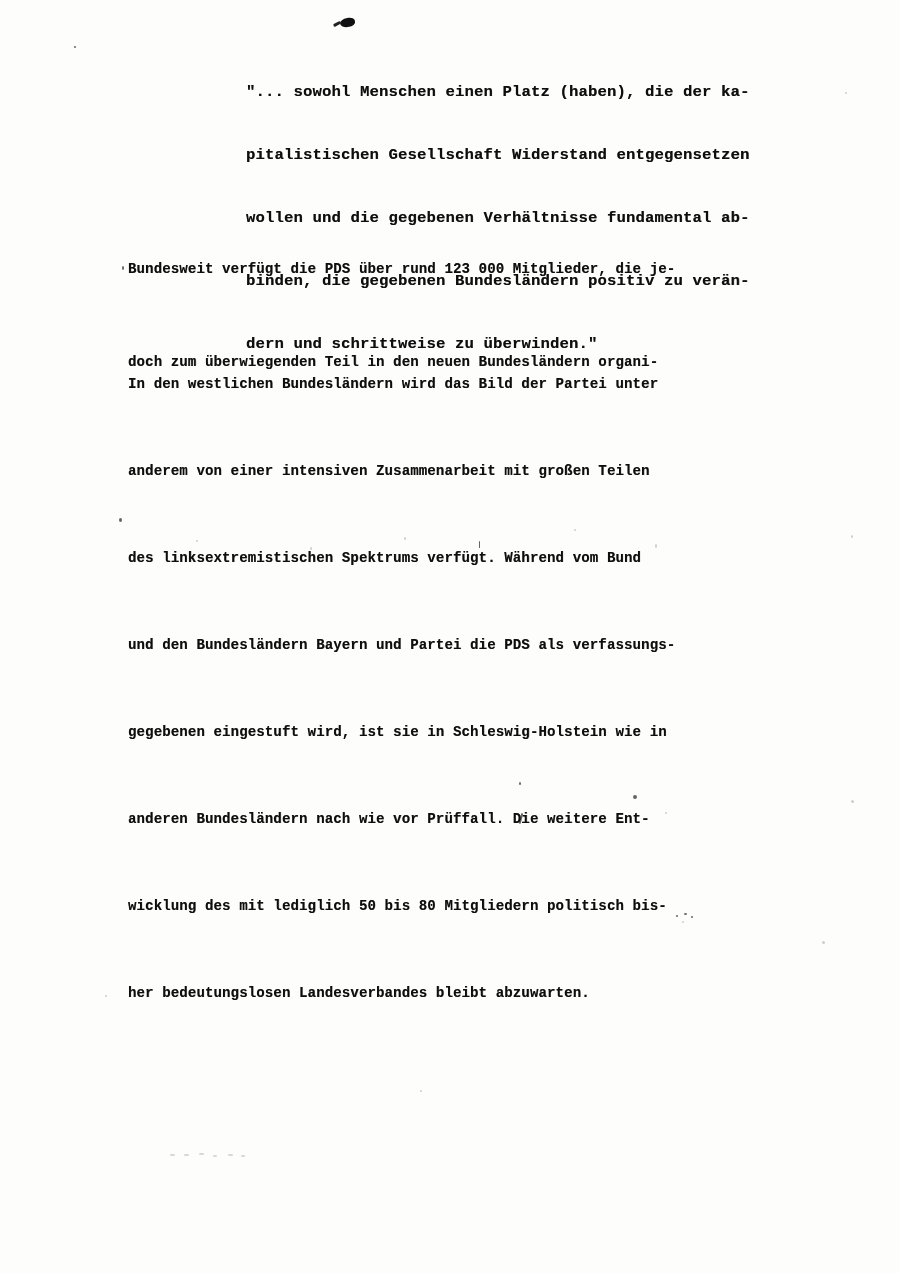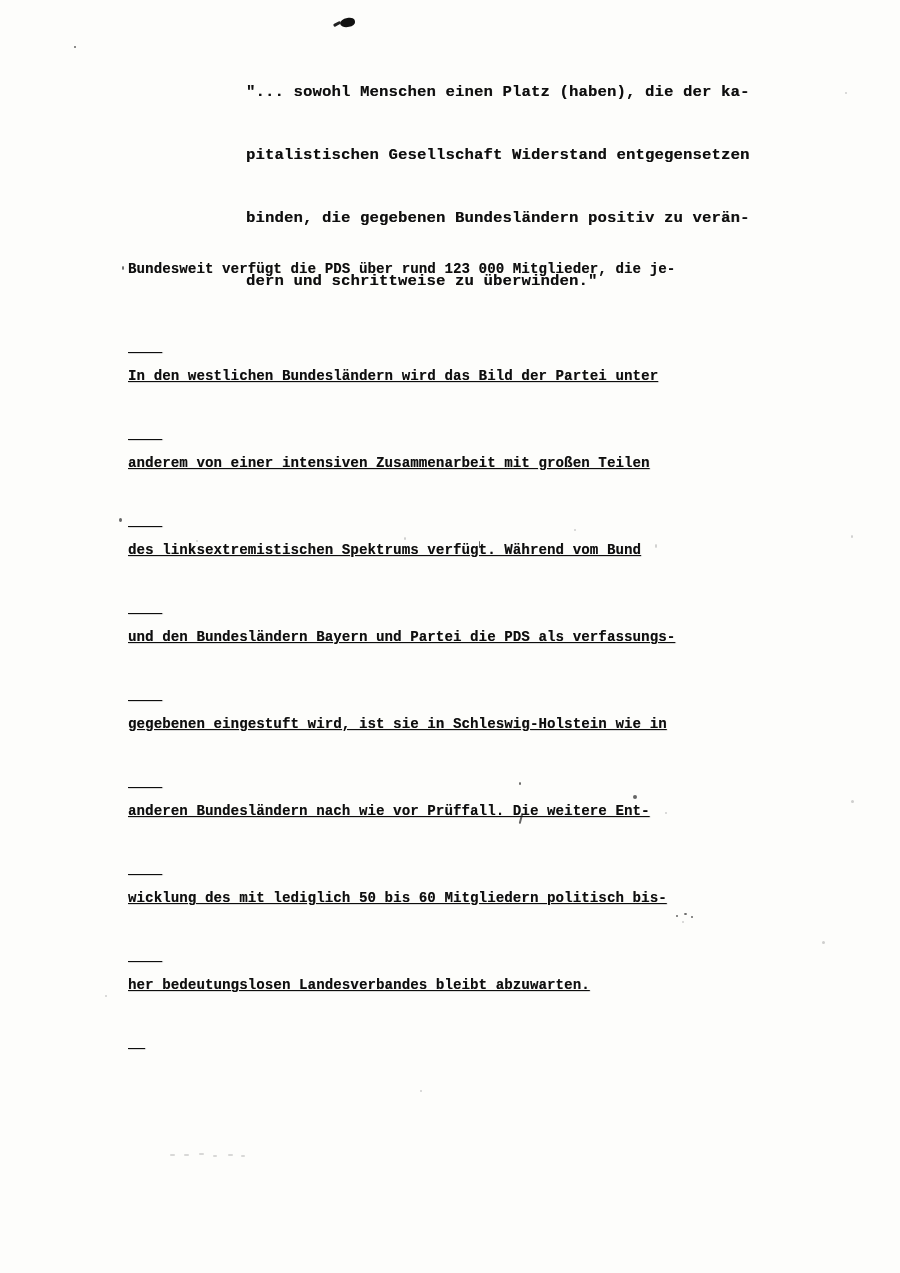--- a/index.html
+++ b/index.html
@@ -28,21 +28,21 @@
   
   .para {
     position: absolute;
     left: 128px;
     font-size: 14px;
     letter-spacing: 0.15px;
     white-space: pre;
     text-shadow: 0.3px 0.3px 0 rgba(0,0,0,0.5);
   }
   .para.p1 { top: 192px; line-height: 31px; }
-  .para.p2 { top: 304px; line-height: 29px; text-decoration: underline; }
+  .para.p2 { top: 312px; line-height: 29px; }
   .qline, .pline { min-height: 1em; }
   
   .smudge {
     position: absolute;
     left: 340px; top: 18px;
     width: 15px; height: 9px;
     background: #111;
     border-radius: 60% 45% 50% 55%;
     transform: rotate(-8deg);
   }
@@ -67,36 +67,38 @@
 </head>
 <body>
 
 <div class="page">
 
   <div class="smudge"></div>
 
   <div class="quote">
     <div class="qline">"... sowohl Menschen einen Platz (haben), die der ka-</div>
     <div class="qline">pitalistischen Gesellschaft Widerstand entgegensetzen</div>
+    <div class="qline">wollen und die gegebenen Verhältnisse fundamental ab-</div>
     <div class="qline">binden, die gegebenen Bundesländern positiv zu verän-</div>
     <div class="qline">dern und schrittweise zu überwinden."</div>
   </div>
 
   <div class="para p1">
     <div class="pline">Bundesweit verfügt die PDS über rund 123 000 Mitglieder, die je-</div>
+    <div class="pline">doch zum überwiegenden Teil in den neuen Bundesländern organi-</div>
   </div>
 
   <div class="para p2">
     <div class="pline">In den westlichen Bundesländern wird das Bild der Partei unter</div>
     <div class="pline">anderem von einer intensiven Zusammenarbeit mit großen Teilen</div>
     <div class="pline">des linksextremistischen Spektrums verfügt. Während vom Bund</div>
     <div class="pline">und den Bundesländern Bayern und Partei die PDS als verfassungs-</div>
     <div class="pline">gegebenen eingestuft wird, ist sie in Schleswig-Holstein wie in</div>
     <div class="pline">anderen Bundesländern nach wie vor Prüffall. Die weitere Ent-</div>
-    <div class="pline">wicklung des mit lediglich 50 bis 60 Mitgliedern politisch bis-</div>
+    <div class="pline">wicklung des mit lediglich 50 bis 80 Mitgliedern politisch bis-</div>
     <div class="pline">her bedeutungslosen Landesverbandes bleibt abzuwarten.</div>
   </div>
 
   <i class="speck" style="left:74px;top:46px;width:2px;height:2px;"></i>
   <i class="speck light" style="left:845px;top:92px;width:2px;height:2px;"></i>
   <i class="speck" style="left:122px;top:266px;width:2px;height:4px;"></i>
   <i class="speck" style="left:119px;top:518px;width:3px;height:4px;"></i>
   <i class="speck light" style="left:196px;top:540px;width:2px;height:2px;"></i>
   <i class="speck light" style="left:310px;top:547px;width:2px;height:3px;"></i>
   <i class="speck light" style="left:404px;top:537px;width:2px;height:3px;"></i>

